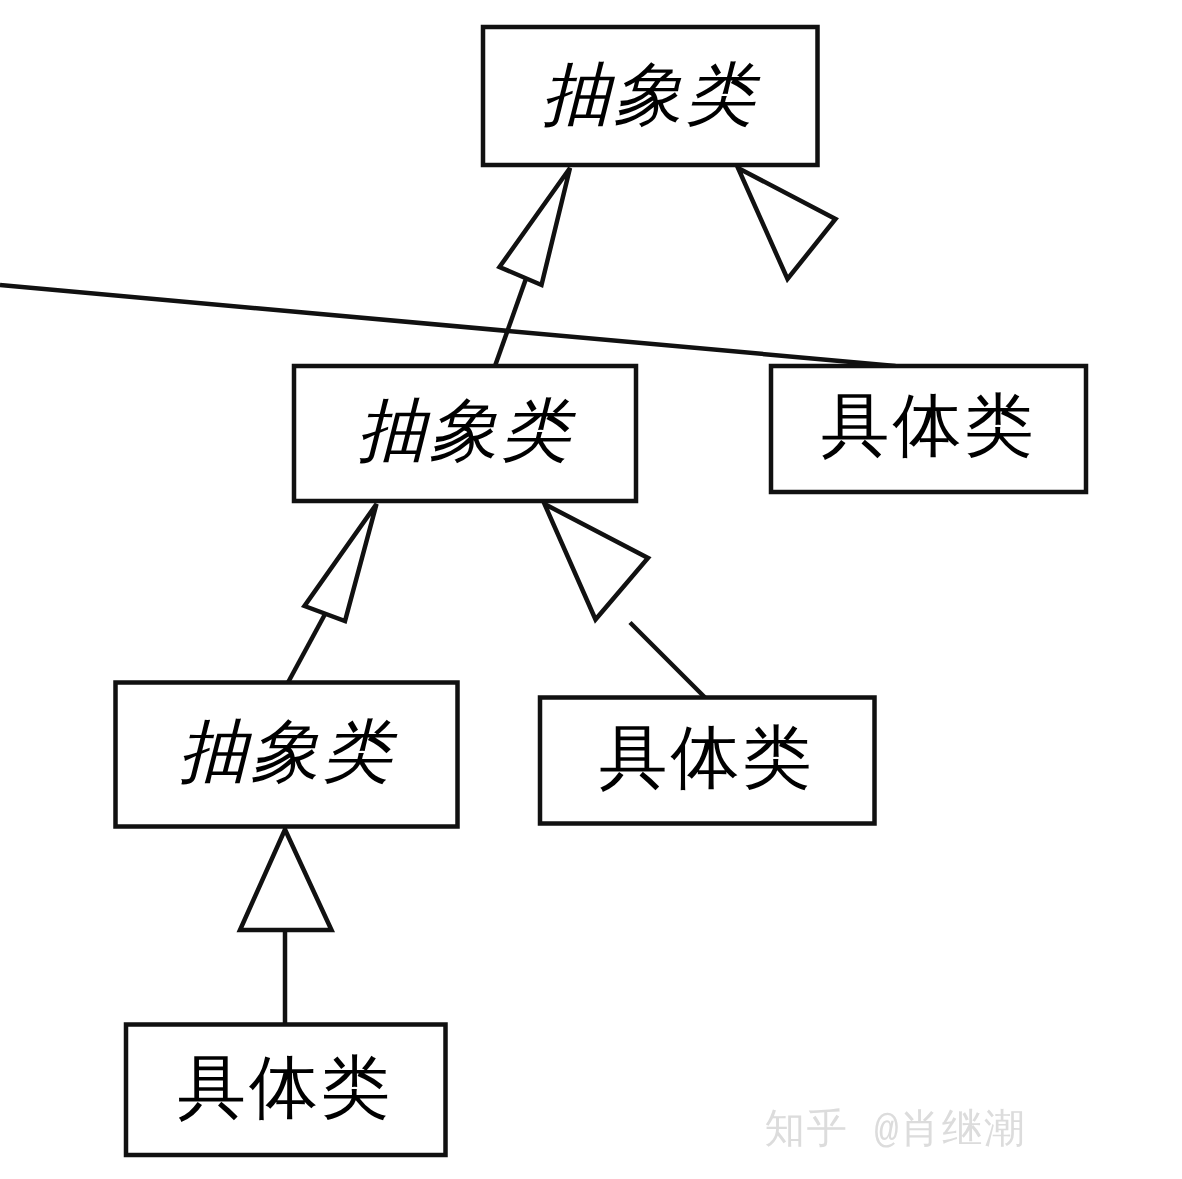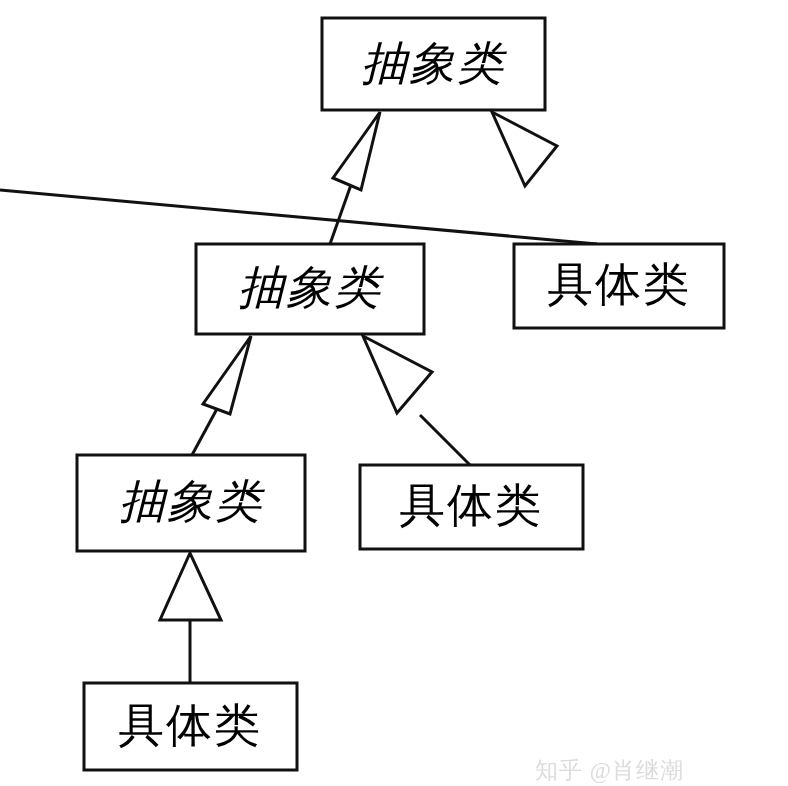--- a/index.html
+++ b/index.html
@@ -54,23 +54,23 @@
   }
   .inherit-arrowhead {
     fill: #ffffff;
     stroke: #111111;
     stroke-width: 3;
     stroke-linejoin: miter;
   }
   .watermark-text {
     position: absolute;
     right: 18px;
-    bottom: 0;
-    font-family: Liberation Serif, serif;
-    font-size: 23px;
+    bottom: 16px;
+    font-family: Liberation Mono, monospace;
+    font-size: 27px;
     color: #dcdcdc;
     white-space: nowrap;
     user-select: none;
     letter-spacing: 1px;
   }
 </style>
 </head>
 <body>
 
 <div id="diagram-root">

